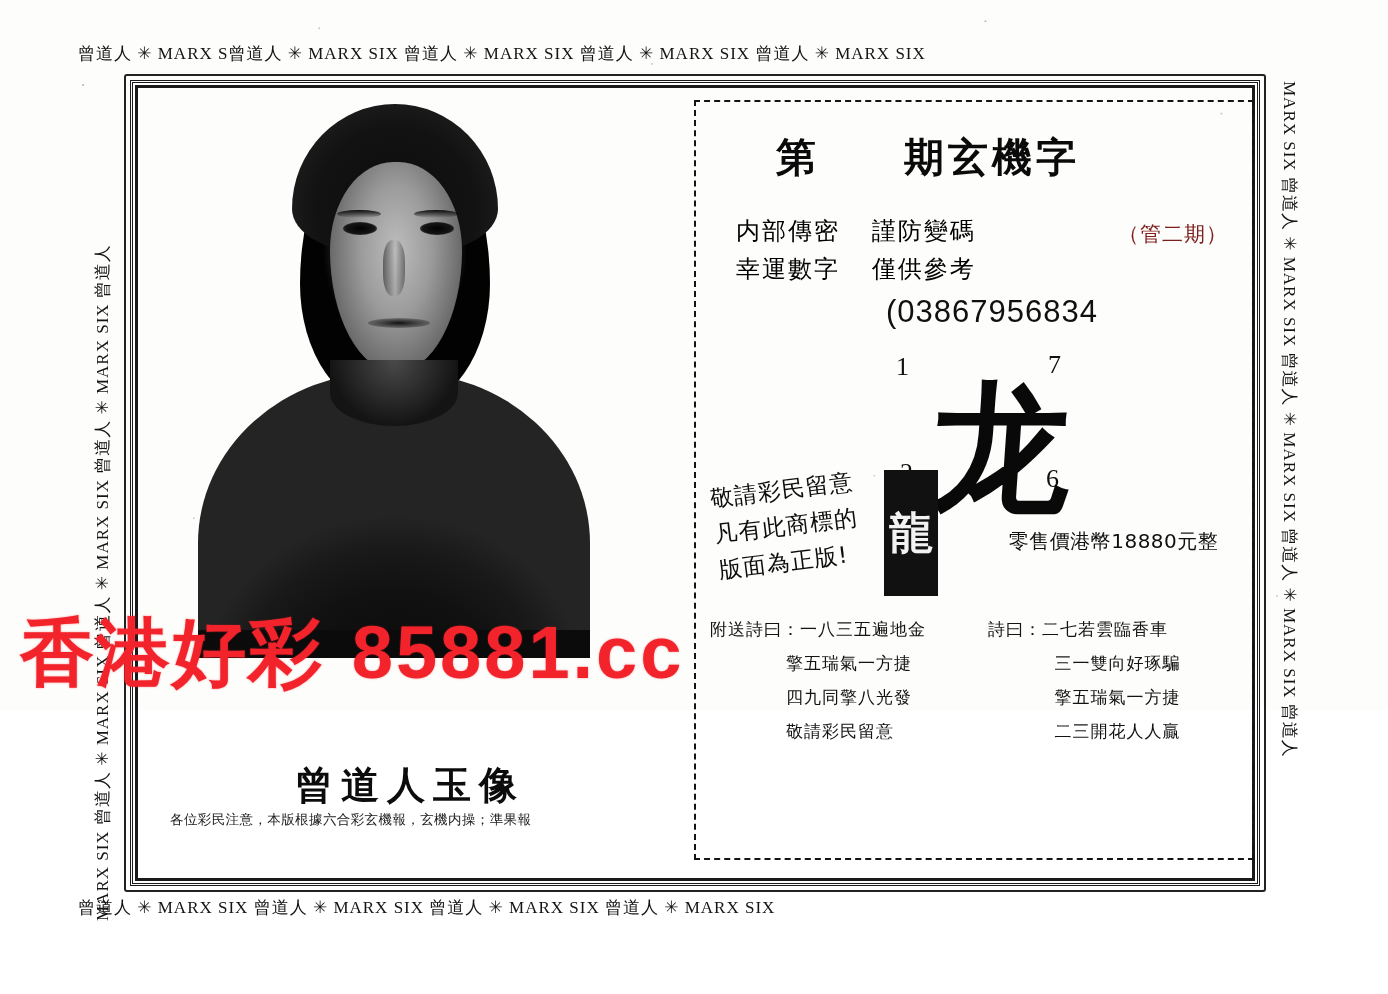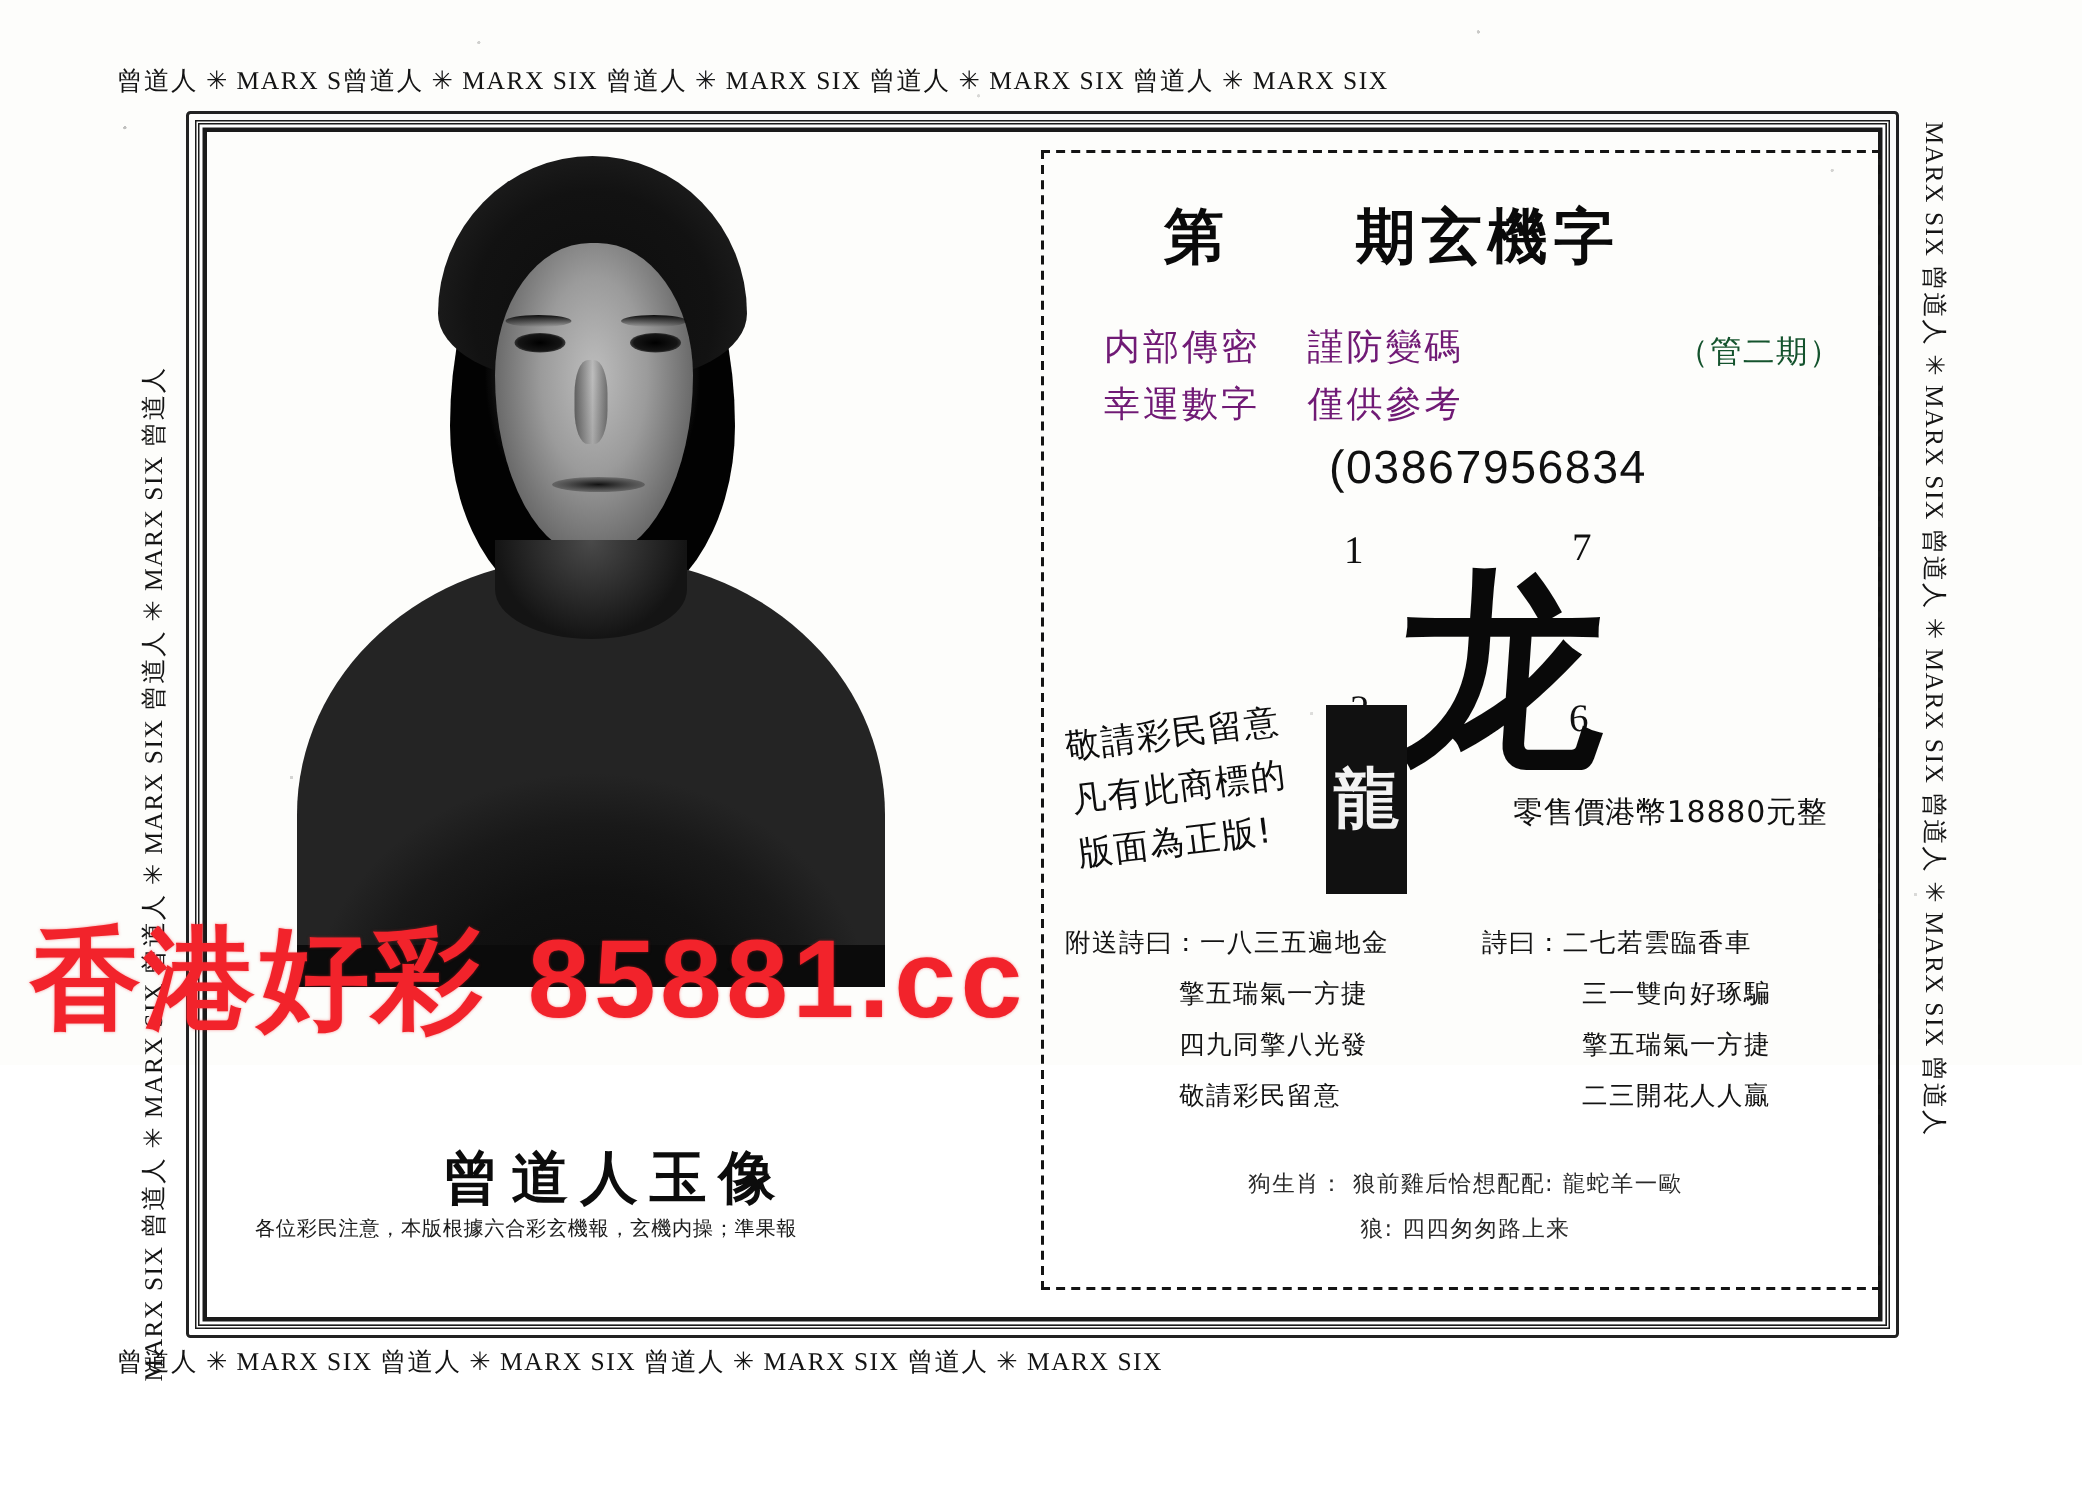--- a/index.html
+++ b/index.html
@@ -202,30 +202,30 @@
     color: #0a0a0a;
     white-space: nowrap;
   }
   .panel-title .gap { display: inline-block; width: 48px; }
   .sub-lines {
     position: absolute;
     left: 40px; top: 110px;
     font-family: "DejaVu Sans", sans-serif;
     font-size: 24px;
     line-height: 38px;
-    color: #701a75;
+    color: #000000;
     letter-spacing: 2px;
   }
   .sub-lines .col2 { display: inline-block; margin-left: 22px; }
   .issue-note {
     position: absolute;
     right: 24px; top: 118px;
     font-family: "DejaVu Sans", sans-serif;
     font-size: 21px;
-    color: #14532d;
+    color: #7f1d1d;
     letter-spacing: 1px;
   }
   .code-line {
     position: absolute;
     left: 190px; top: 192px;
     font-family: "Liberation Sans", sans-serif;
     font-size: 31px;
     letter-spacing: 1px;
     color: #101010;
   }
@@ -417,24 +417,20 @@
       <div class="row">
         <div class="left" style="padding-left:76px">四九同擎八光發</div>
         <div class="right" style="padding-left:58px">擎五瑞氣一方捷</div>
       </div>
       <div class="row">
         <div class="left" style="padding-left:76px">敬請彩民留意</div>
         <div class="right" style="padding-left:58px">二三開花人人贏</div>
       </div>
     </div>
 
-    <div class="zodiac">
-      <div>狗生肖：  狼前雞后恰想配配:  龍蛇羊一歐</div>
-      <div>狼:  四四匆匆路上来</div>
-    </div>
   </div>
 
   <div class="noise"></div>
 
   <div class="watermark">
     <span>香港好彩</span>
     <span class="lat">85881.cc</span>
   </div>
 </div>
 

